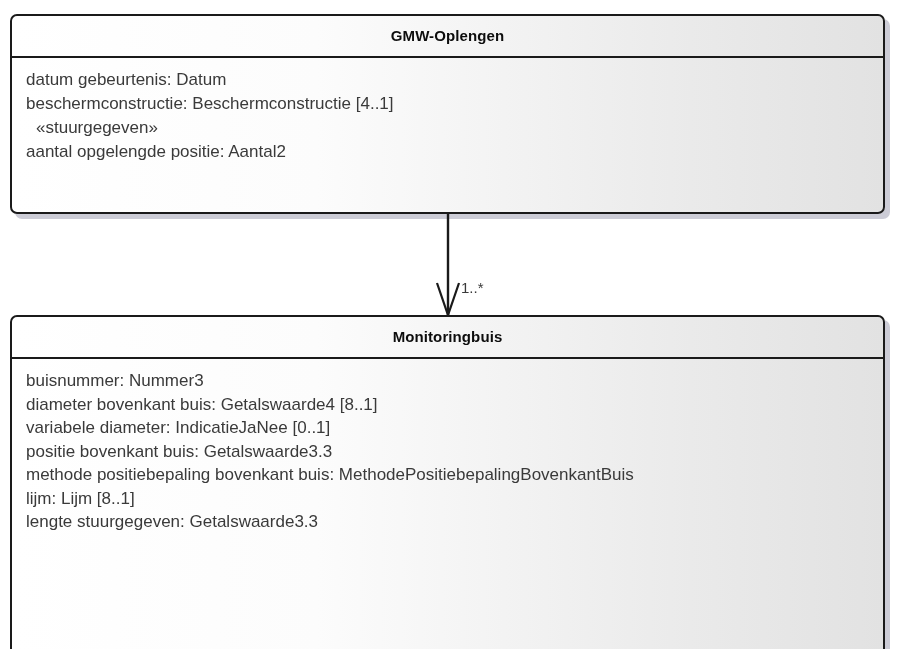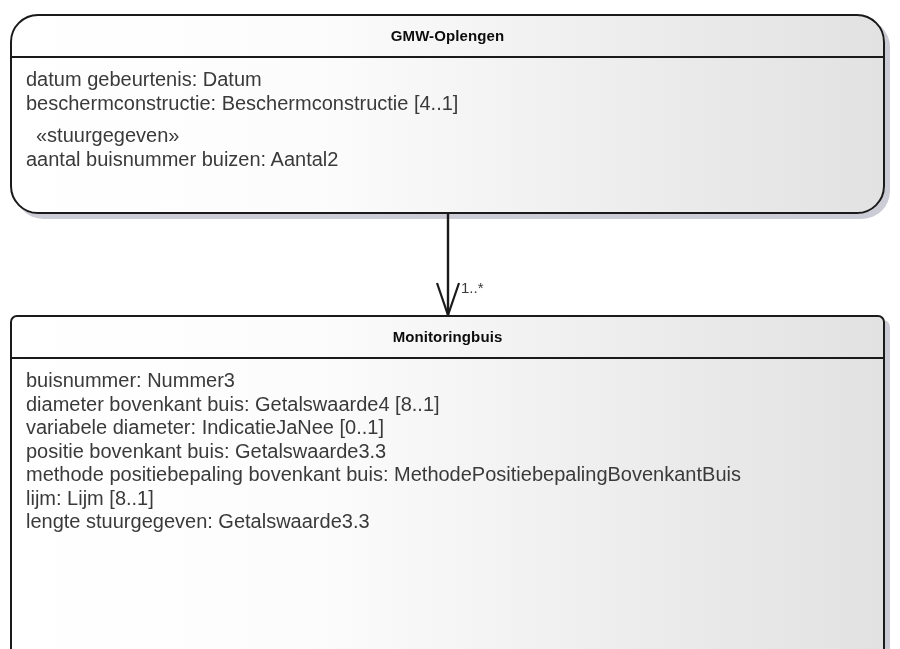--- a/index.html
+++ b/index.html
@@ -43,39 +43,38 @@
     color: #0d0d0d;
     border-bottom: 2px solid #1a1a1a;
     letter-spacing: 0.1px;
   }
 
   .uml-attrs {
     padding: 10px 0 8px 0;
   }
 
   .attr-line {
-    font-size: 20px;
+    font-size: 17px;
     color: #3a3a3a;
     line-height: 23.5px;
     padding-left: 14px;
     white-space: nowrap;
   }
 
   .attr-line.stereotype {
     padding-left: 24px;
-    margin-top: 9px;
+    margin-top: 1px;
   }
 
   
   #class-gmw-oplengen {
     left: 10px;
     top: 14px;
     width: 875px;
     height: 200px;
-    border-radius: 28px;
   }
 
   
   #class-monitoringbuis {
     left: 10px;
     top: 315px;
     width: 875px;
     height: 354px;
   }
 
@@ -102,21 +101,21 @@
 <body>
 
 <div class="diagram">
 
   <div class="uml-class" id="class-gmw-oplengen">
     <div class="uml-header">GMW-Oplengen</div>
     <div class="uml-attrs">
       <div class="attr-line">datum gebeurtenis: Datum</div>
       <div class="attr-line">beschermconstructie: Beschermconstructie [4..1]</div>
       <div class="attr-line stereotype">«stuurgegeven»</div>
-      <div class="attr-line">aantal buisnummer buizen: Aantal2</div>
+      <div class="attr-line">aantal opgelengde positie: Aantal2</div>
     </div>
   </div>
 
   <svg class="assoc" viewBox="0 0 900 649" width="900" height="649">
 
     <line x1="448" y1="214" x2="448" y2="315" stroke="#1a1a1a" stroke-width="2.4"></line>
 
     <polyline points="437,283 448,315 459,283" fill="none" stroke="#1a1a1a" stroke-width="2.2"></polyline>
   </svg>
   <div class="assoc-label">1..*</div>

